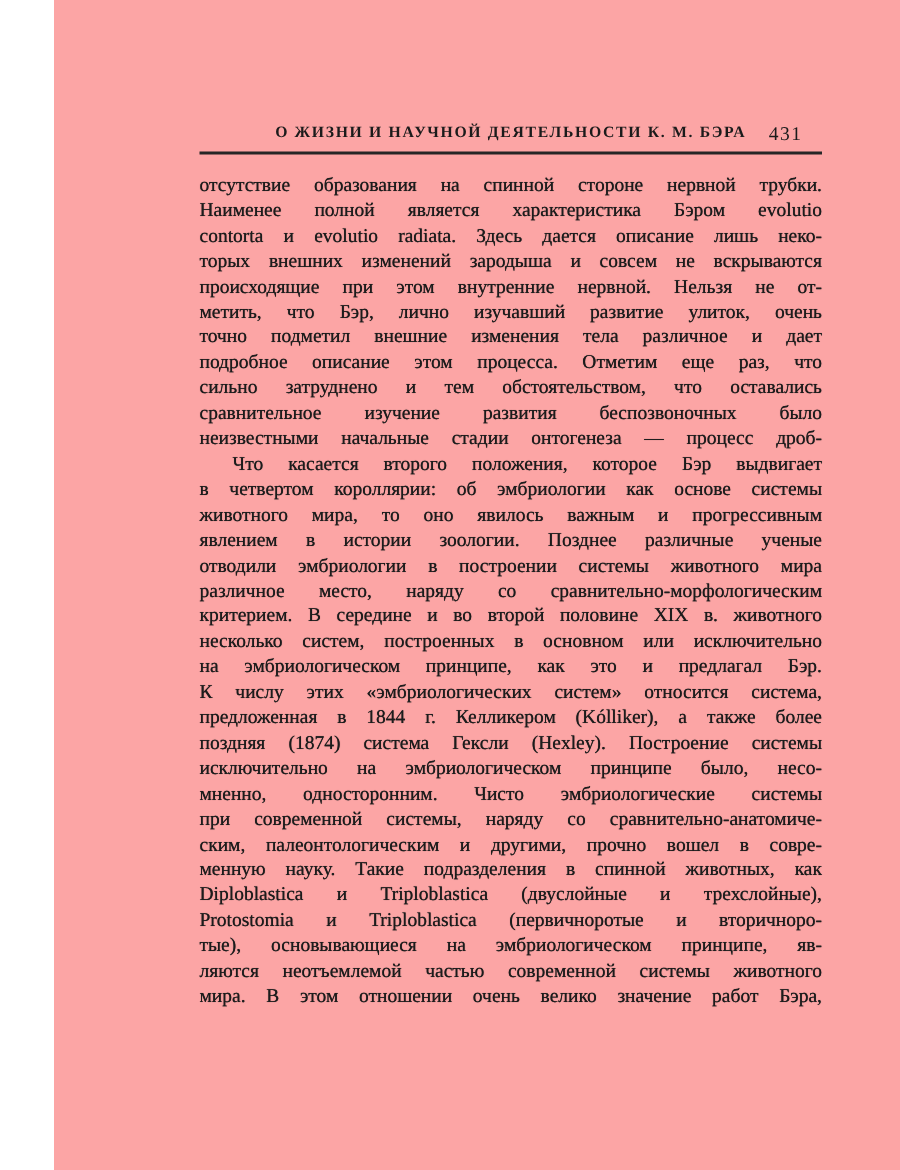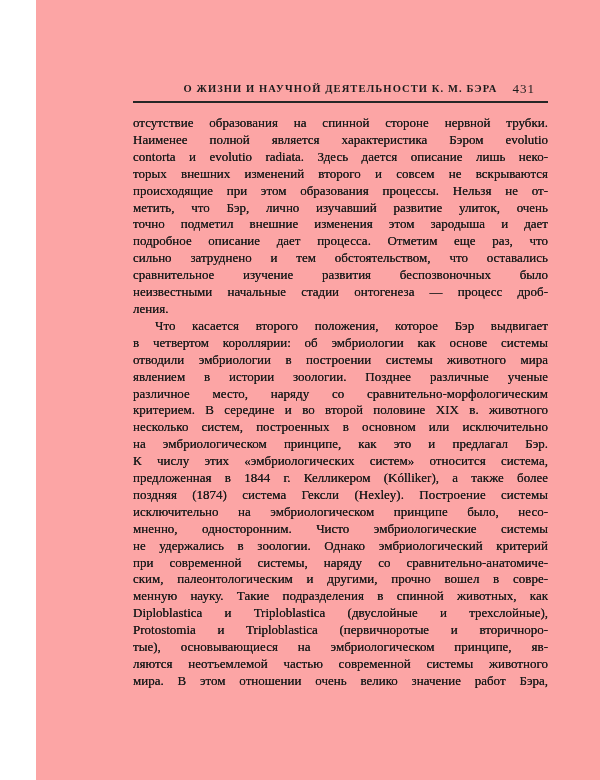--- a/index.html
+++ b/index.html
@@ -73,43 +73,42 @@
   <div class="content">
     <div class="running-header">
       <div class="running-title">О ЖИЗНИ И НАУЧНОЙ ДЕЯТЕЛЬНОСТИ К. М. БЭРА</div>
       <div class="page-number">431</div>
     </div>
     <div class="header-rule"></div>
     <div class="text-block">
         <div class="text-line">отсутствие образования на спинной стороне нервной трубки.</div>
         <div class="text-line">Наименее полной является характеристика Бэром evolutio</div>
         <div class="text-line">contorta и evolutio radiata. Здесь дается описание лишь неко-</div>
-        <div class="text-line">торых внешних изменений второго и совсем не вскрываются</div>
-        <div class="text-line">происходящие при этом образования процессы. Нельзя не от-</div>
+        <div class="text-line">торых внешних изменений зародыша и совсем не вскрываются</div>
+        <div class="text-line">происходящие при этом внутренние нервной. Нельзя не от-</div>
         <div class="text-line">метить, что Бэр, лично изучавший развитие улиток, очень</div>
-        <div class="text-line">точно подметил внешние изменения этом зародыша и дает</div>
-        <div class="text-line">подробное описание дает процесса. Отметим еще раз, что</div>
+        <div class="text-line">точно подметил внешние изменения тела различное и дает</div>
+        <div class="text-line">подробное описание этом процесса. Отметим еще раз, что</div>
         <div class="text-line">сильно затруднено и тем обстоятельством, что оставались</div>
         <div class="text-line">сравнительное изучение развития беспозвоночных было</div>
         <div class="text-line">неизвестными начальные стадии онтогенеза — процесс дроб-</div>
-        <div class="text-line lastline">ления.</div>
         <div class="text-line indent">Что касается второго положения, которое Бэр выдвигает</div>
         <div class="text-line">в четвертом короллярии: об эмбриологии как основе системы</div>
+        <div class="text-line">животного мира, то оно явилось важным и прогрессивным</div>
+        <div class="text-line">явлением в истории зоологии. Позднее различные ученые</div>
         <div class="text-line">отводили эмбриологии в построении системы животного мира</div>
-        <div class="text-line">явлением в истории зоологии. Позднее различные ученые</div>
         <div class="text-line">различное место, наряду со сравнительно-морфологическим</div>
         <div class="text-line">критерием. В середине и во второй половине XIX в. животного</div>
         <div class="text-line">несколько систем, построенных в основном или исключительно</div>
         <div class="text-line">на эмбриологическом принципе, как это и предлагал Бэр.</div>
         <div class="text-line">К числу этих «эмбриологических систем» относится система,</div>
         <div class="text-line">предложенная в 1844 г. Келликером (Kólliker), а также более</div>
         <div class="text-line">поздняя (1874) система Гексли (Hexley). Построение системы</div>
         <div class="text-line">исключительно на эмбриологическом принципе было, несо-</div>
         <div class="text-line">мненно, односторонним. Чисто эмбриологические системы</div>
-        <div class="text-line">не удержались в зоологии. Однако эмбриологический критерий</div>
         <div class="text-line">при современной системы, наряду со сравнительно-анатомиче-</div>
         <div class="text-line">ским, палеонтологическим и другими, прочно вошел в совре-</div>
         <div class="text-line">менную науку. Такие подразделения в спинной животных, как</div>
         <div class="text-line">Diploblastica и Triploblastica (двуслойные и трехслойные),</div>
         <div class="text-line">Protostomia и Triploblastica (первичноротые и вторичноро-</div>
         <div class="text-line">тые), основывающиеся на эмбриологическом принципе, яв-</div>
         <div class="text-line">ляются неотъемлемой частью современной системы животного</div>
         <div class="text-line">мира. В этом отношении очень велико значение работ Бэра,</div>
       </div>
   </div>

